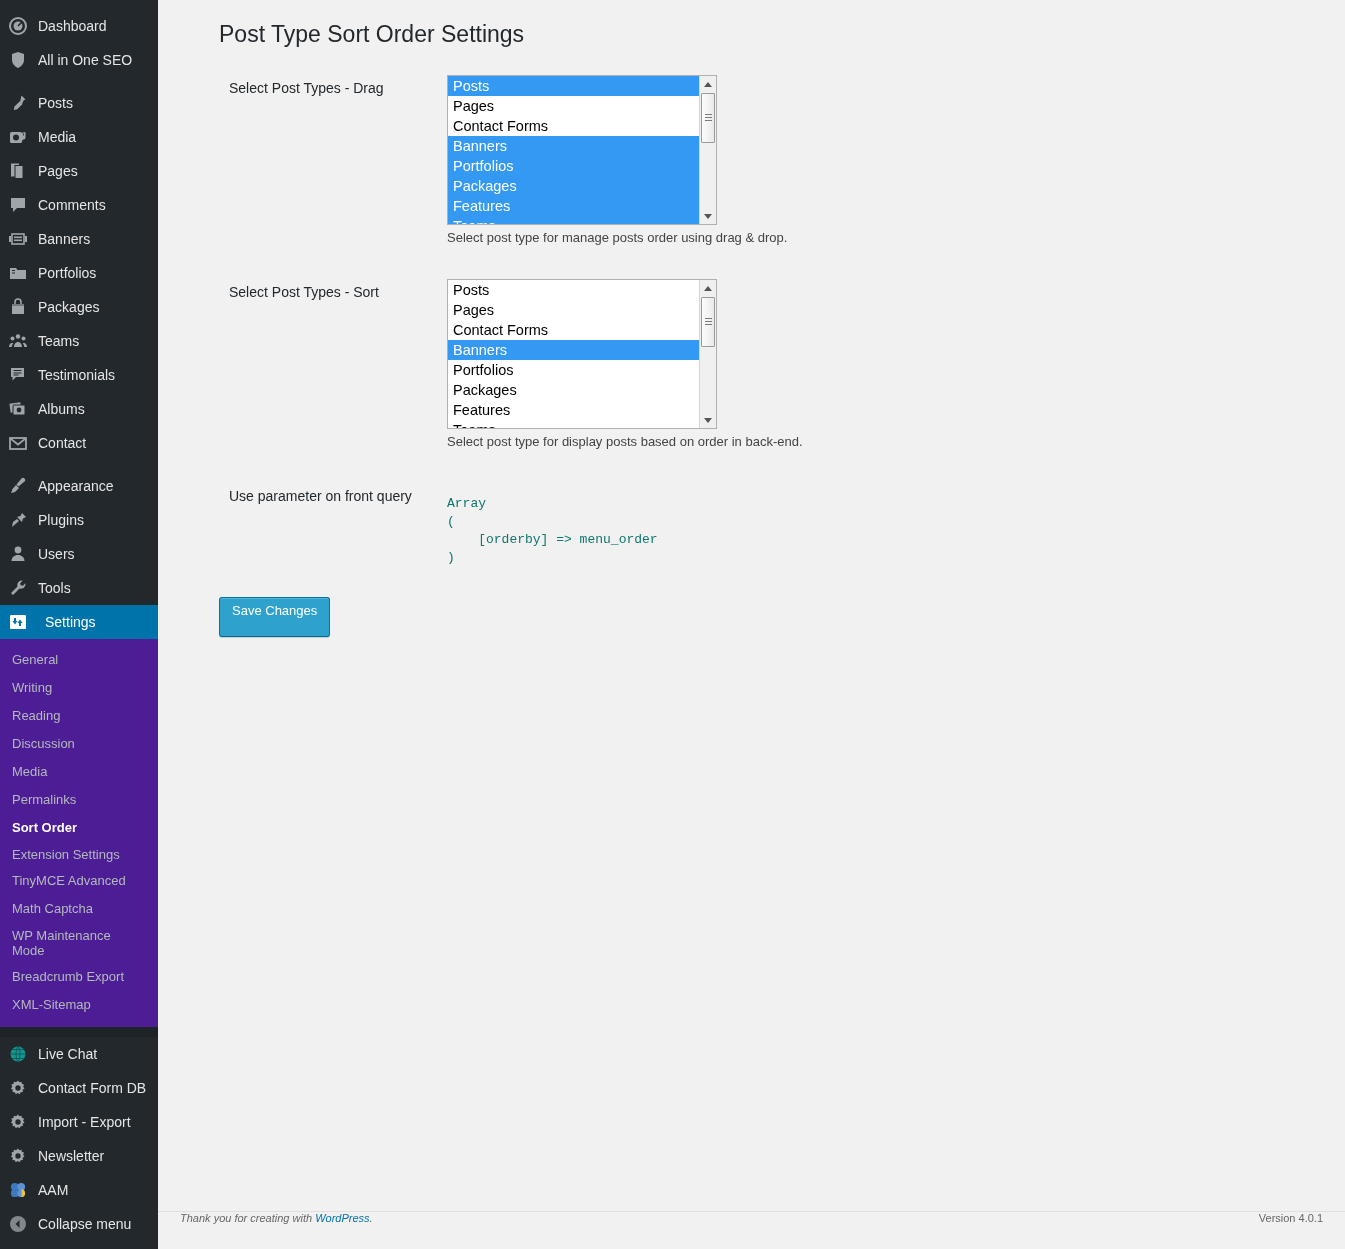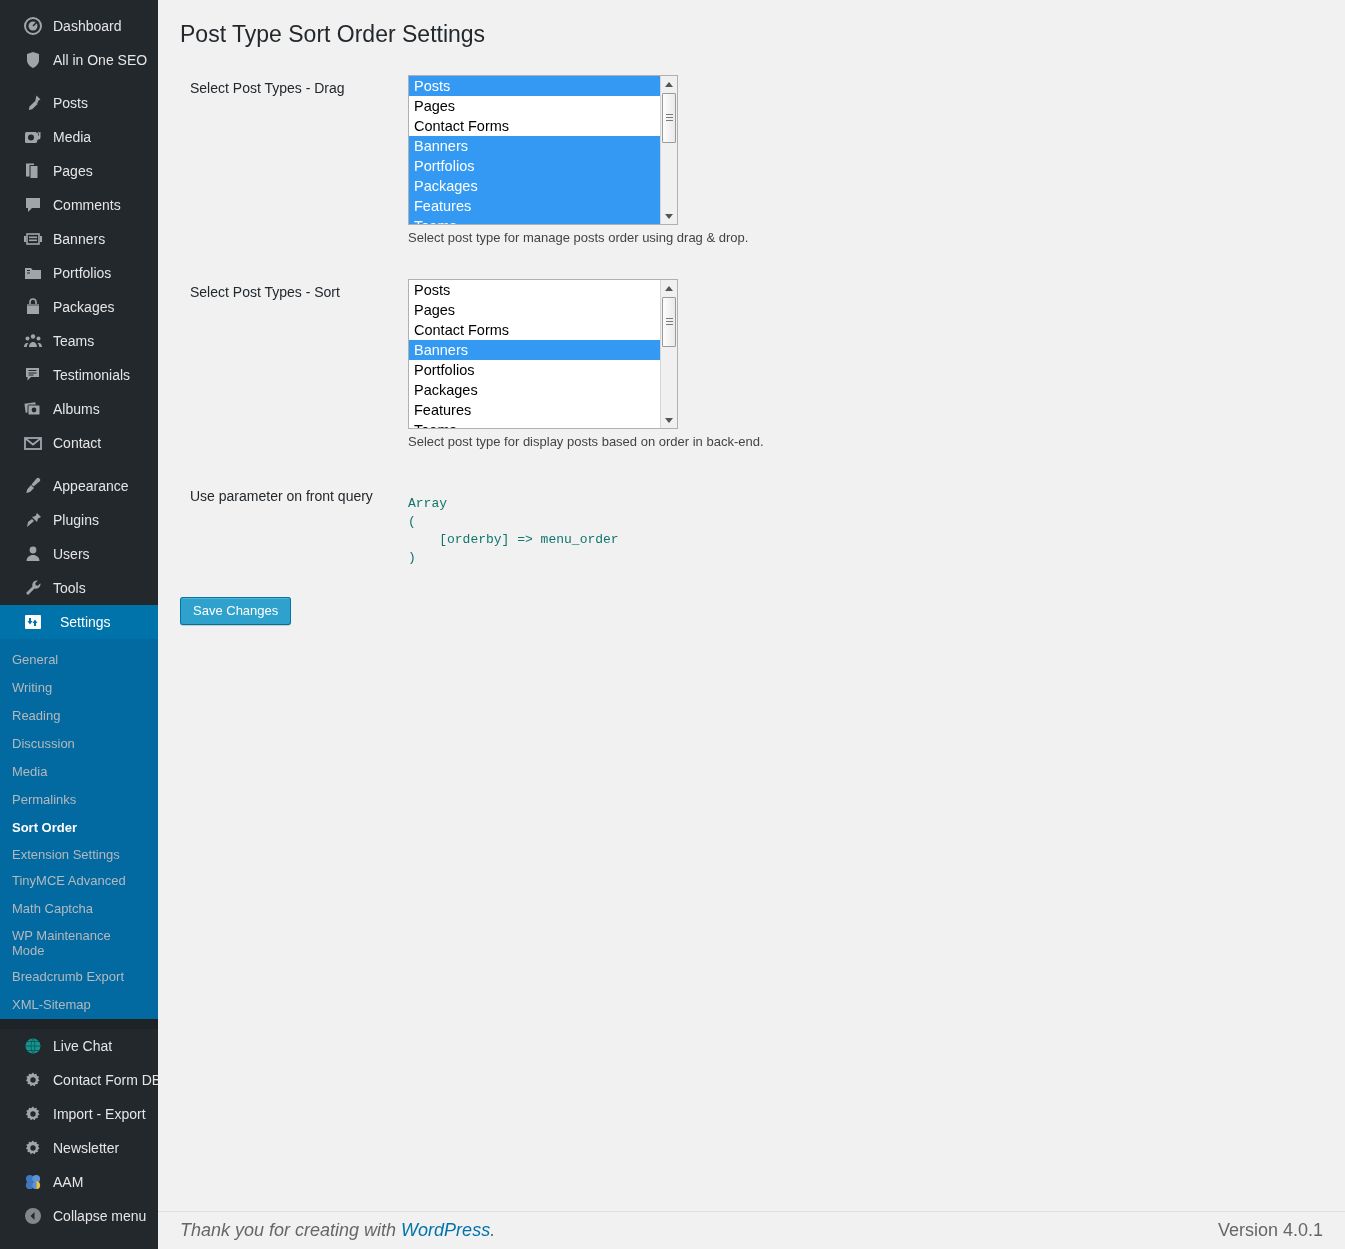--- a/index.html
+++ b/index.html
@@ -19,21 +19,21 @@
     background: #23282d;
     color: #b4b9be;
     overflow: hidden;
   }
   .menu-group { padding: 0; margin: 0; list-style: none; }
   .menu-gap { height: 9px; }
   .menu-item {
     position: relative;
     display: flex; align-items: center;
     height: 34px;
-    padding-left: 23px;
+    padding-left: 8px;
     color: #b4b9be;
     font-size: 14px;
     line-height: 18px;
     cursor: pointer;
     white-space: nowrap;
   }
   .menu-item .mi-ico {
     width: 20px; height: 20px;
     margin-right: 10px;
     display: inline-flex; align-items: center; justify-content: center;
@@ -51,41 +51,42 @@
     content: "";
     position: absolute; right: -8px; top: 50%;
     margin-top: -8px;
     border-style: solid;
     border-width: 8px 0 8px 8px;
     border-color: transparent transparent transparent #0073aa;
   }
 
   
   .submenu {
-    background: #0369a1;
-    padding: 7px 0 0 0;
+    background: #4c1d95;
+    padding: 7px 0 8px 0;
     margin: 0; list-style: none;
   }
   .submenu-item {
     display: block;
     padding: 6px 0 6px 12px;
     font-size: 13px;
     color: #b4b9be;
     line-height: 16px;
     cursor: pointer;
   }
   .submenu-item.current { color: #fff; font-weight: bold; }
   .submenu-item.two-line { line-height: 15px; padding-top:5px; padding-bottom:5px;}
   .sidebar-sep { height: 10px; background: #1d2327; }
 
   
   #wpbody {
     position: absolute; left: 158px; top: 0;
     width: 1187px; height: 1249px;
     background: #f1f1f1;
+    padding-left: 39px;
   }
   .page-title {
     margin: 0;
     padding: 20px 0 14px 22px;
     font-size: 23px;
     font-weight: 400;
     line-height: 29px;
     color: #23282d;
   }
   .form-table { width: 100%; border-collapse: collapse; }
@@ -190,39 +191,39 @@
   .submit-wrap { padding: 10px 0 0 22px; }
   .button-primary {
     display: inline-block;
     background: #2ea2cc;
     border: 1px solid #0074a2;
     border-bottom-color: #007096;
     border-radius: 3px;
     color: #fff;
     font-size: 13px;
     line-height: 26px;
-    height: 28px;
+    height: 40px;
     padding: 0 12px 1px;
     cursor: pointer;
     box-shadow: inset 0 1px 0 rgba(120,200,230,.5), 0 1px 0 rgba(0,0,0,.15);
     text-decoration: none;
     font-family: "Liberation Sans", sans-serif;
   }
 
   
   #wpfooter {
     position: absolute;
     left: 158px; bottom: 0;
     width: 1187px;
     height: 38px;
     border-top: 1px solid #dfdfdf;
     background: #f1f1f1;
-    display: flex; align-items: center;
+    display: flex; 
     padding: 0 22px;
-    font-size: 18px;
+    font-size: 11px;
     color: #666;
     font-style: italic;
   }
   #wpfooter .left { flex: 1 1 auto; }
   #wpfooter .right { font-style: normal; color: #666; }
   #wpfooter a { color: #0073aa; text-decoration: none; font-style: italic; }
 </style>
 </head>
 <body>
 

